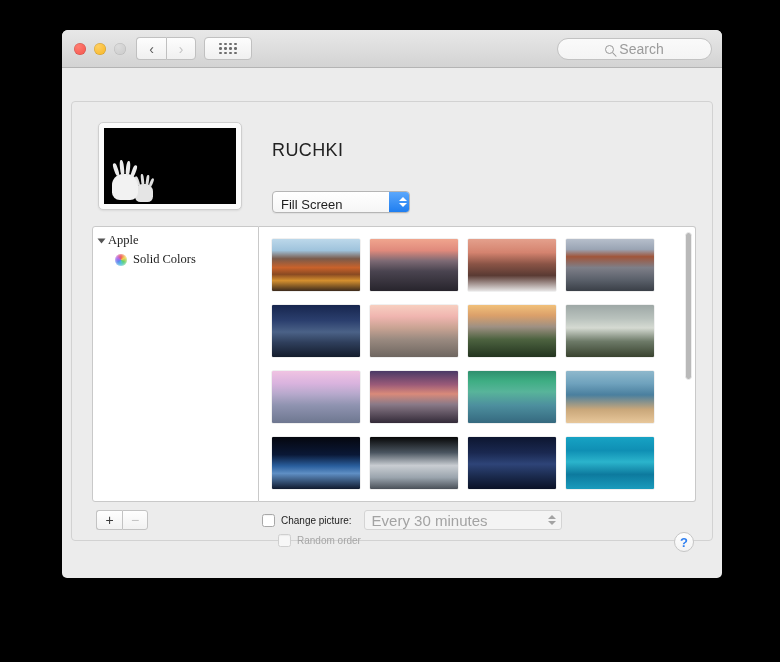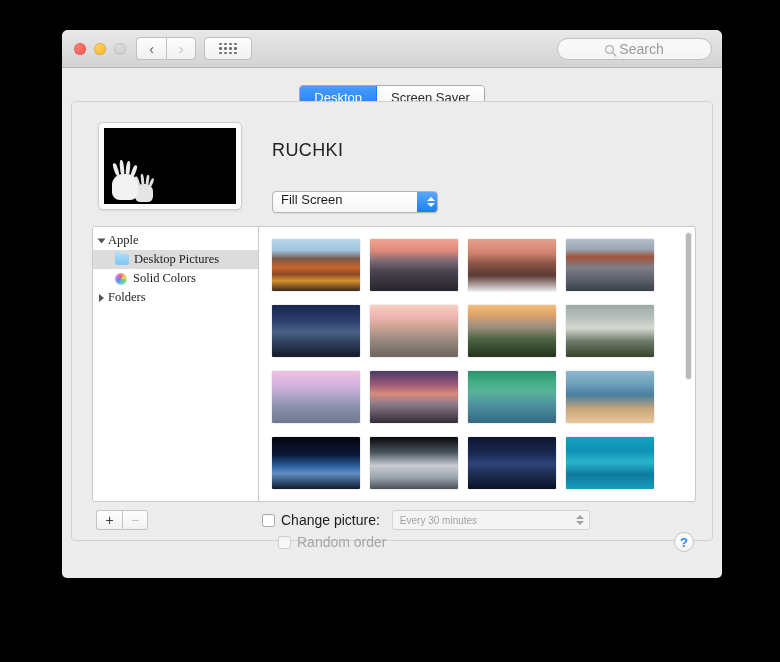--- a/index.html
+++ b/index.html
@@ -112,24 +112,24 @@
   }
   .hand {
     position: absolute; background: #f2f2f2; border-radius: 42% 42% 30% 30%;
     filter: blur(.4px);
   }
   .hand .f { position: absolute; background: #ececec; border-radius: 40%; }
 
   .meta { margin-left: 30px; }
   .picname { font-size: 18px; color: #222; margin-top: 18px; letter-spacing: .4px; }
   .fillsel {
-    margin-top: 30px; width: 166px; height: 22px;
+    margin-top: 30px; width: 138px; height: 22px;
     background: linear-gradient(to bottom,#ffffff,#f6f6f6);
     border: 1px solid #b5b5b5; border-radius: 4px;
-    display: flex; align-items: flex-start; position: relative;
+    display: flex; align-items: flex-end; position: relative;
     box-shadow: 0 1px 1px rgba(0,0,0,.06);
   }
   .fillsel span { font-size: 13px; color: #1d1d1d; padding-left: 8px; }
   .stepper {
     position: absolute; right: 0; top: 0; bottom: 0; width: 20px;
     background: linear-gradient(to bottom,#5aa7fc,#1f7ef0);
     border-radius: 0 3px 3px 0;
     display: flex; flex-direction: column; align-items: center; justify-content: center; gap: 2px;
   }
   .chev { width: 0; height: 0; border-left: 4px solid transparent; border-right: 4px solid transparent; }
@@ -196,29 +196,29 @@
   .pmbtn:first-child { border-radius: 3px 0 0 3px; border-right: none; }
   .pmbtn:last-child  { border-radius: 0 3px 3px 0; color: #c3c3c3; }
 
   .chgrow { position: absolute; left: 190px; top: 0; display: flex; align-items: center; }
   .cbox {
     width: 13px; height: 13px; border-radius: 2.5px; background: #fff;
     border: 1px solid #a8a8a8; margin-right: 6px; flex: none;
     box-shadow: inset 0 1px 1px rgba(0,0,0,.05);
   }
   .cbox.disabled { border-color: #cfcfcf; background: #f7f7f7; }
-  .clabel { font-size: 14px; color: #1c1c1c; }
+  .clabel { font-size: 10px; color: #1c1c1c; }
   .clabel.dim { color: #a6a6a6; }
 
   .intervalsel {
     margin-left: 12px; width: 198px; height: 20px;
     background: #f4f4f4; border: 1px solid #d4d4d4; border-radius: 3px;
     display: flex; align-items: center; position: relative;
   }
-  .intervalsel span { font-size: 10px; color: #a3a3a3; padding-left: 7px; }
+  .intervalsel span { font-size: 15px; color: #a3a3a3; padding-left: 7px; }
   .greystep {
     position: absolute; right: 5px; top: 50%; transform: translateY(-50%);
     display: flex; flex-direction: column; gap: 2px;
   }
   .greystep .chev.up { border-bottom-color: #a3a3a3; }
   .greystep .chev.dn { border-top-color: #a3a3a3; }
 
   .randrow { position: absolute; left: 206px; top: 24px; display: flex; align-items: center; }
 
   .helpbtn {
@@ -264,26 +264,20 @@
       </span>
     </div>
 
 
     <div class="searchbox">
       <span class="mag"></span>
       <span>Search</span>
     </div>
   </div>
 
-  <div class="tabwrap">
-    <div class="tabs">
-      <div class="tab active">Desktop</div>
-      <div class="tab">Screen Saver</div>
-    </div>
-  </div>
 
   <div class="panel">
 
     <div class="preview-row">
       <div class="thumbframe">
         <div class="thumbimg">
           <div class="hand" style="left:8px;bottom:4px;width:26px;height:26px;">
             <span class="f" style="left:2px;top:-11px;width:4px;height:13px;transform:rotate(-18deg);"></span>
             <span class="f" style="left:8px;top:-14px;width:4px;height:16px;transform:rotate(-6deg);"></span>
             <span class="f" style="left:14px;top:-13px;width:4px;height:15px;transform:rotate(6deg);"></span>
@@ -309,31 +303,23 @@
         </div>
       </div>
     </div>
 
     <div class="browser">
       <div class="sidebar">
         <div class="srow">
           <span class="tri open"></span>
           <span>Apple</span>
         </div>
-        <div class="srow selected indent">
-          <span class="folder-ic"></span>
-          <span>Desktop Pictures</span>
-        </div>
         <div class="srow indent">
           <span class="wheel-ic"></span>
           <span>Solid Colors</span>
-        </div>
-        <div class="srow">
-          <span class="tri closed"></span>
-          <span>Folders</span>
         </div>
       </div>
 
       <div class="gridpane">
         <div class="thumbs" id="thumbs">
             <div class="wp" title="Sierra" style="background: linear-gradient(rgb(188, 216, 234) 0%, rgb(159, 195, 220) 22%, rgb(122, 90, 74) 38%, rgb(201, 98, 43) 55%, rgb(138, 74, 34) 68%, rgb(212, 144, 47) 80%, rgb(60, 42, 28) 100%);"></div>
             <div class="wp" title="Sierra 2" style="background: linear-gradient(rgb(240, 165, 142) 0%, rgb(224, 138, 124) 22%, rgb(125, 106, 116) 42%, rgb(74, 68, 80) 62%, rgb(39, 36, 44) 100%);"></div>
             <div class="wp" title="Yosemite Sunset" style="background: linear-gradient(rgb(228, 160, 140) 0%, rgb(212, 131, 111) 26%, rgb(138, 84, 70) 48%, rgb(90, 58, 51) 70%, rgba(51, 34, 32, 0.125) 100%);"></div>
             <div class="wp" title="El Capitan" style="background: linear-gradient(rgb(182, 190, 203) 0%, rgb(154, 164, 180) 20%, rgb(160, 85, 58) 34%, rgb(126, 127, 136) 55%, rgb(91, 97, 107) 78%, rgb(58, 63, 71) 100%);"></div>
             <div class="wp" title="Yosemite Night" style="background: linear-gradient(rgb(23, 38, 78) 0%, rgb(43, 63, 110) 30%, rgb(75, 98, 135) 52%, rgb(47, 63, 92) 72%, rgb(20, 28, 44) 100%);"></div>

